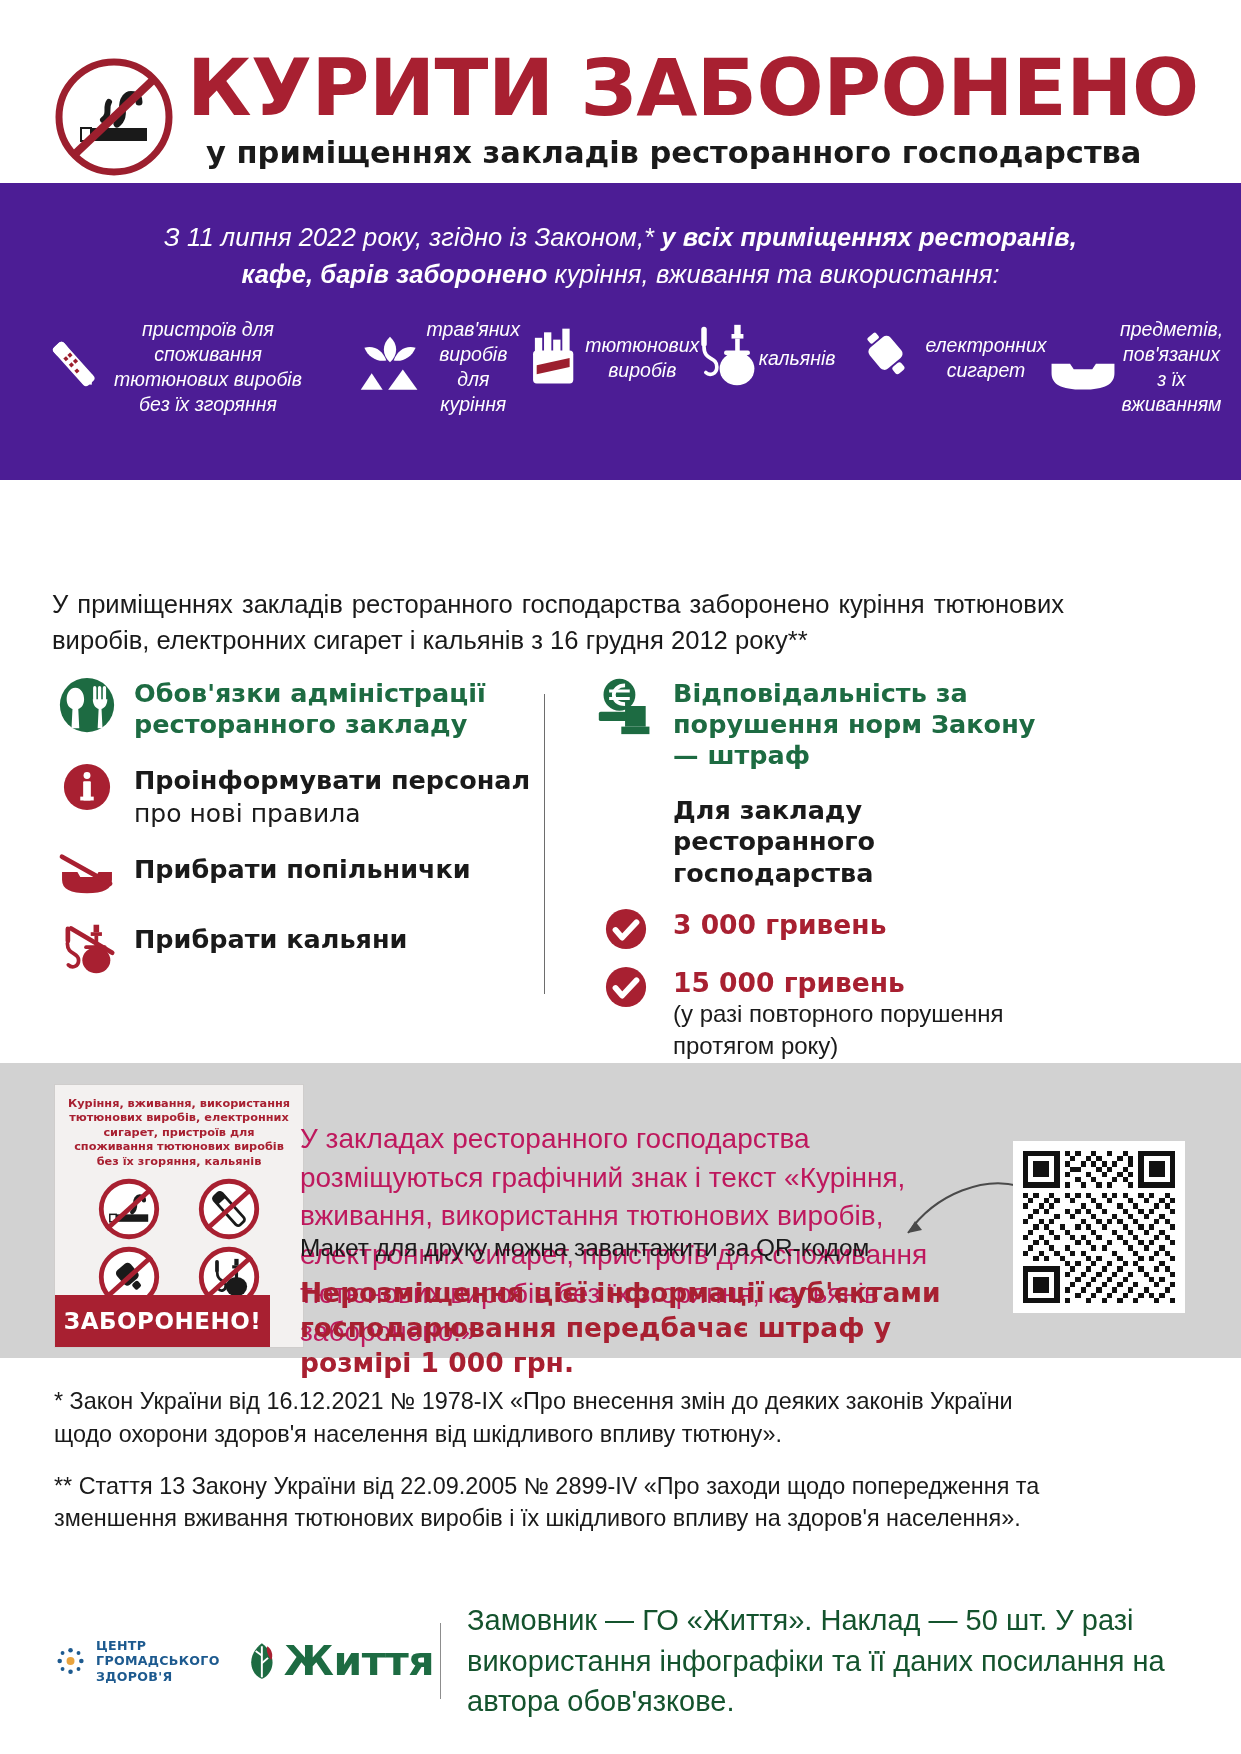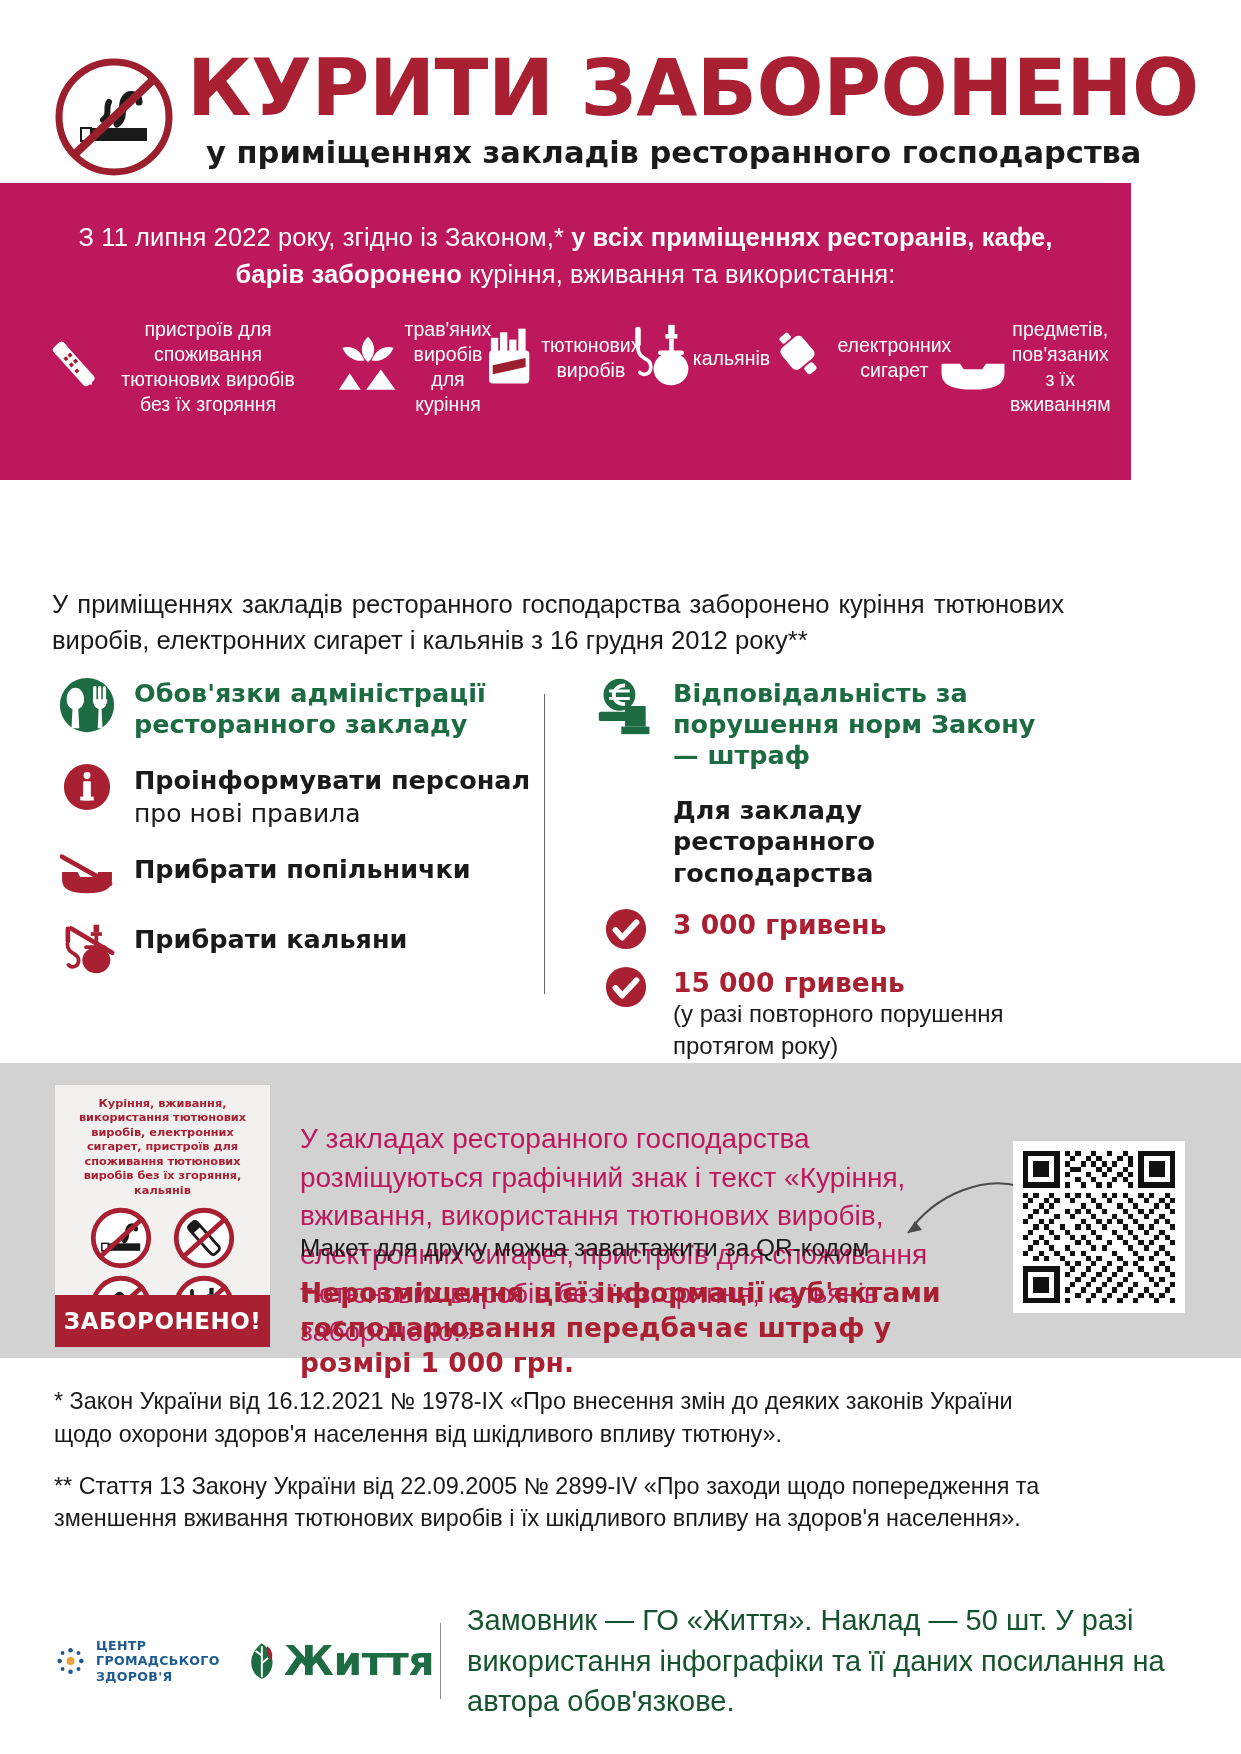--- a/index.html
+++ b/index.html
@@ -36,23 +36,24 @@
     line-height:1.1;
     color:#1a1a1a;
     margin-top:11px;
     margin-left:19px;
     white-space:nowrap;
   }
 
   
   .banner{
     position:absolute;left:0;top:183px;
-    width:1131px;height:297px;
-    background:#be185d;
+    width:1241px;height:297px;
+    background:#4c1d95;
     color:#ffffff;
+    font-style:italic;
   }
   .banner-lead{
     width:985px;margin:0 auto;
     padding-top:36px;
     text-align:center;
     font-size:25.5px;line-height:1.45;
     letter-spacing:0.1px;
   }
   .banner-lead b{font-weight:bold;}
   .icon-row{
@@ -113,21 +114,21 @@
     font-weight:bold;color:#a82031;font-size:26.5px;line-height:1.2;
   }
   .fine-note{font-weight:normal;font-size:24px;color:#1a1a1a;line-height:1.3;}
 
   
   .gray{
     position:absolute;left:0;top:1063px;width:1241px;height:295px;
     background:#d2d2d2;
   }
   .sign{
-    position:absolute;left:55px;top:22px;width:215px;height:262px;
+    position:absolute;left:55px;top:22px;width:248px;height:262px;
     background:#f3f1f0;
     box-shadow:0 0 0 1px #cfcdcc;
   }
   .sign-head{
     font-family:"DejaVu Sans", sans-serif;
     font-weight:bold;
     color:#a82031;font-size:11.3px;line-height:1.28;
     text-align:center;padding:12px 9px 6px 9px;
   }
   .sign-grid{

